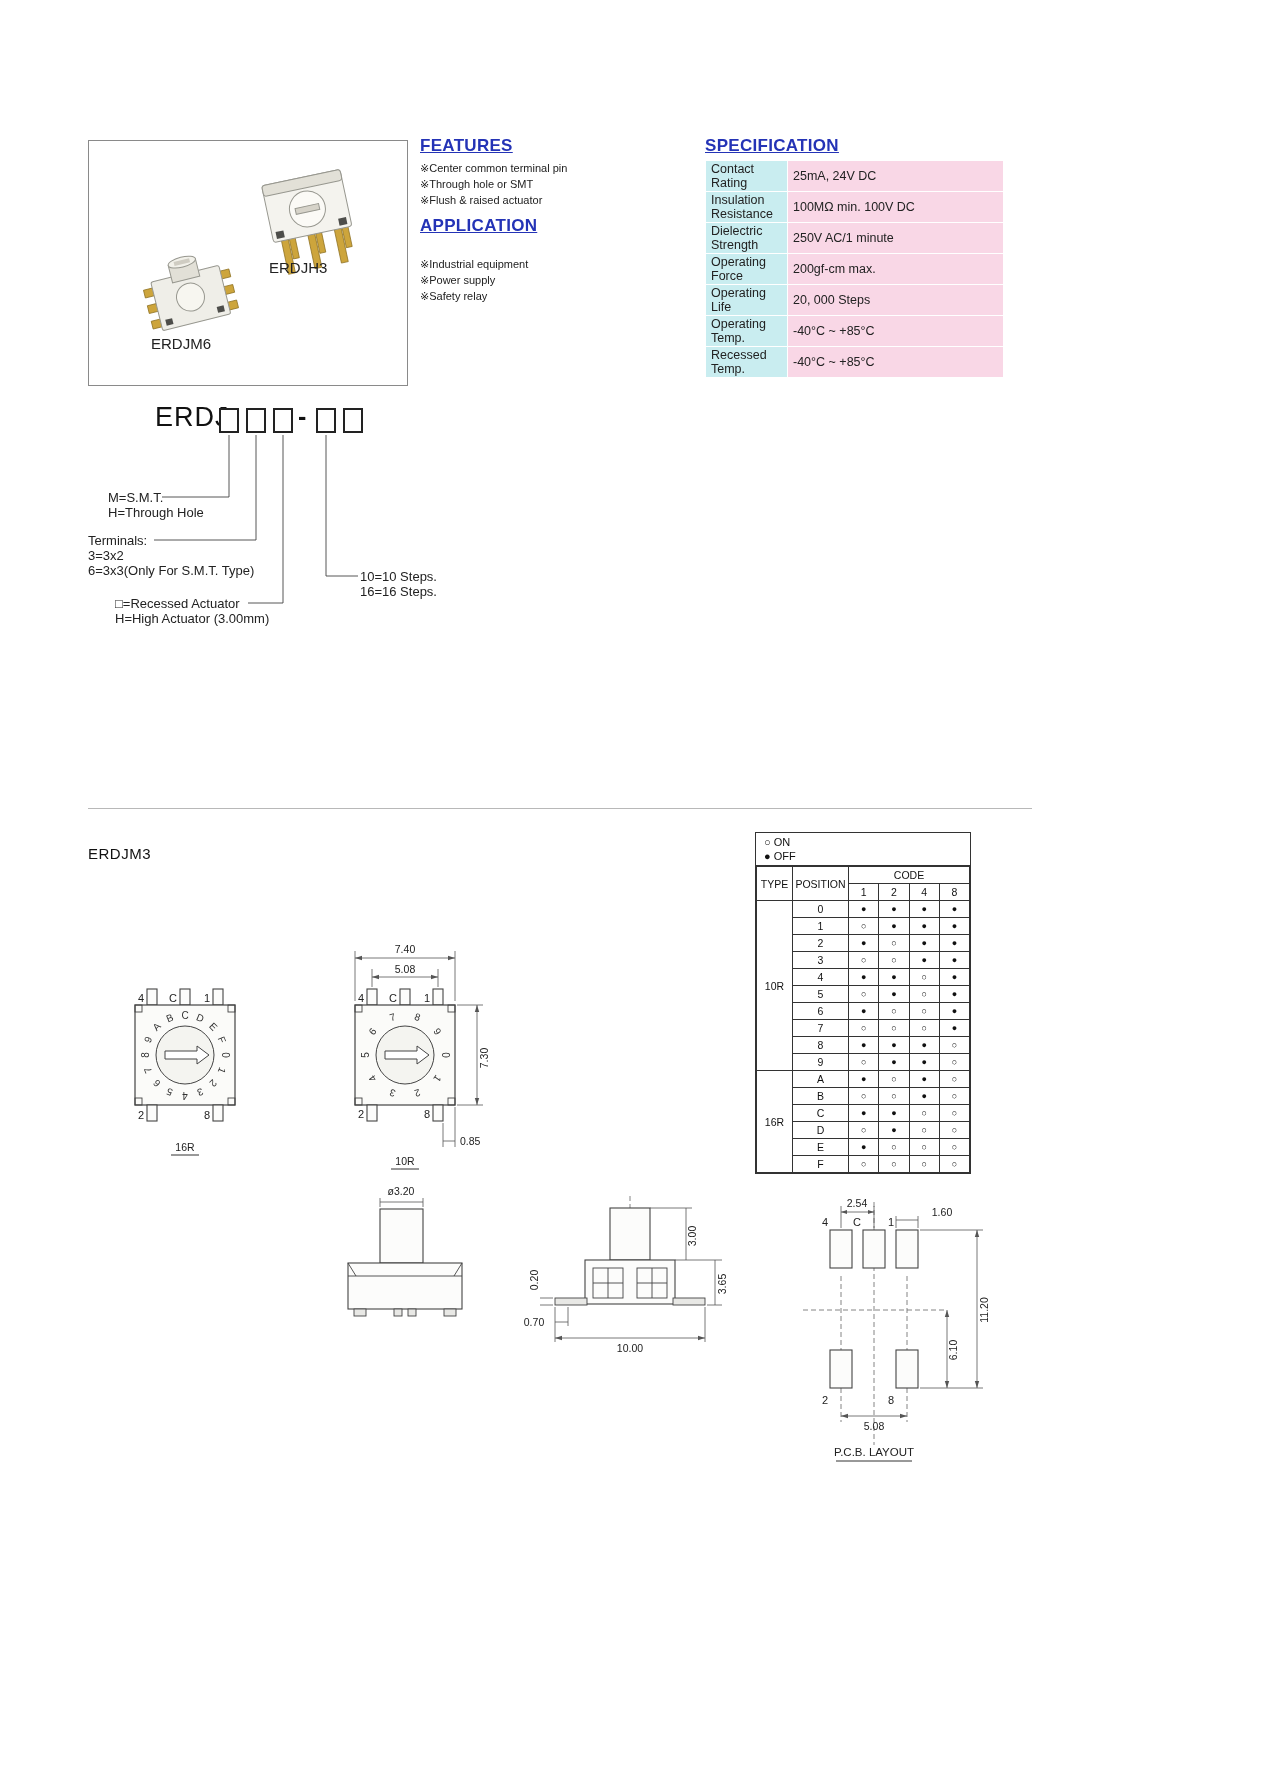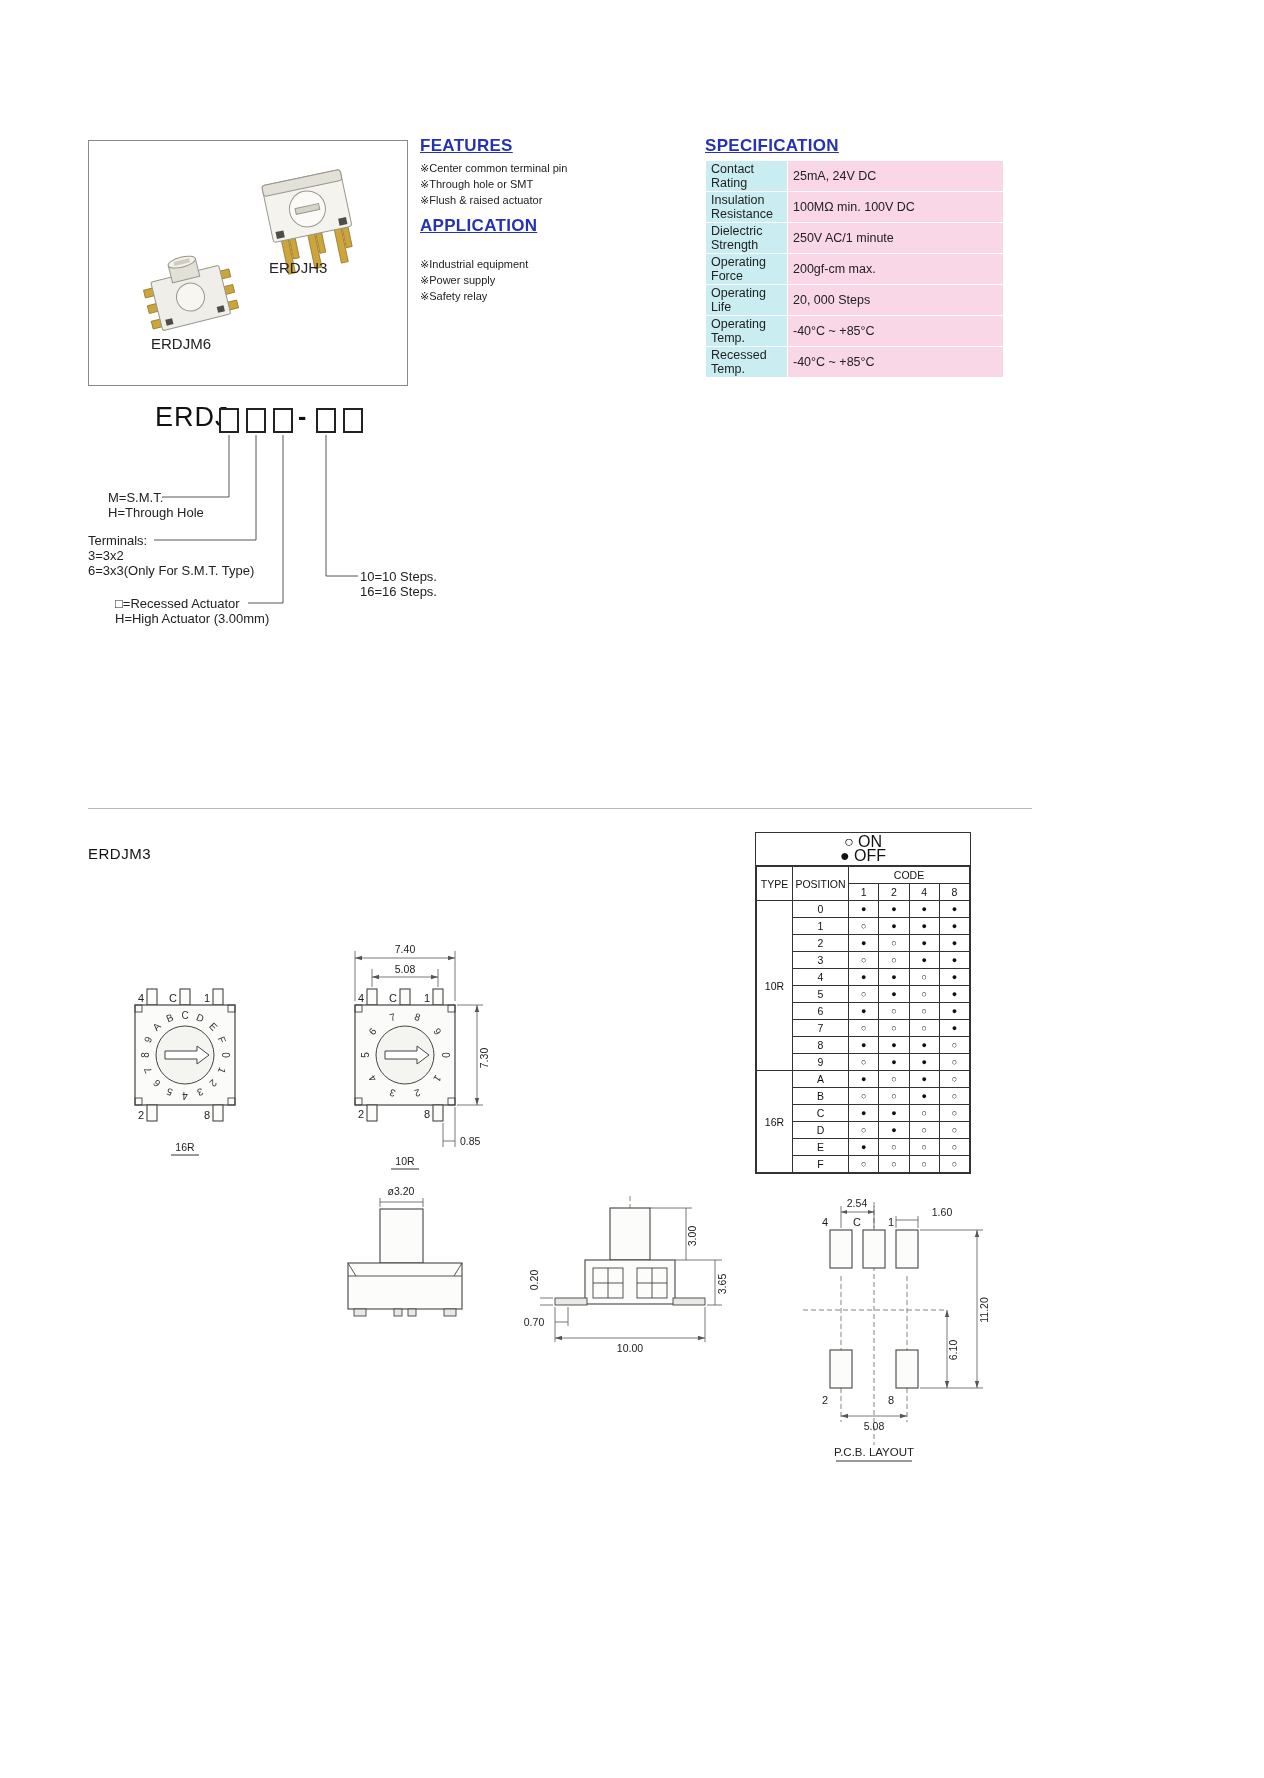--- a/index.html
+++ b/index.html
@@ -26,21 +26,21 @@
   .pn-prefix{font-size:27px;letter-spacing:1px;color:#111;}
   .pn-box{position:absolute;width:20px;height:25px;border:2px solid #222;background:#fff;}
   .pn-dash{position:absolute;font-size:25px;font-weight:700;color:#111;}
   .callout{position:absolute;font-size:13px;line-height:15px;color:#222;}
 
   .divider{left:88px;top:808px;width:944px;height:0;border-top:1px solid #b8b8b8;}
   .model-title{font-size:15px;color:#111;letter-spacing:.5px;}
 
   
   .tt-wrap{left:755px;top:832px;width:216px;border:1px solid #333;background:#fff;}
-  .tt-legend{border-bottom:1px solid #333;padding:2px 8px;font-size:16px;line-height:14px;color:#111;text-align:center;}
+  .tt-legend{border-bottom:1px solid #333;padding:2px 8px;font-size:11px;line-height:14px;color:#111;}
   .tt-table{border-collapse:collapse;width:100%;font-size:10.5px;color:#111;table-layout:fixed;}
   .tt-table td{border:1px solid #333;text-align:center;padding:0;height:16px;line-height:16px;}
   .tt-type-h{width:36px;}
   .tt-pos-h{width:56px;}
   .tt-code-col{width:29px;}
   .tt-code{font-size:9px;}
 
   
   svg text{font-family:"Liberation Sans","DejaVu Sans",sans-serif;}
   .draw-line{stroke:#444;stroke-width:1.1;fill:#fcfcfb;}

